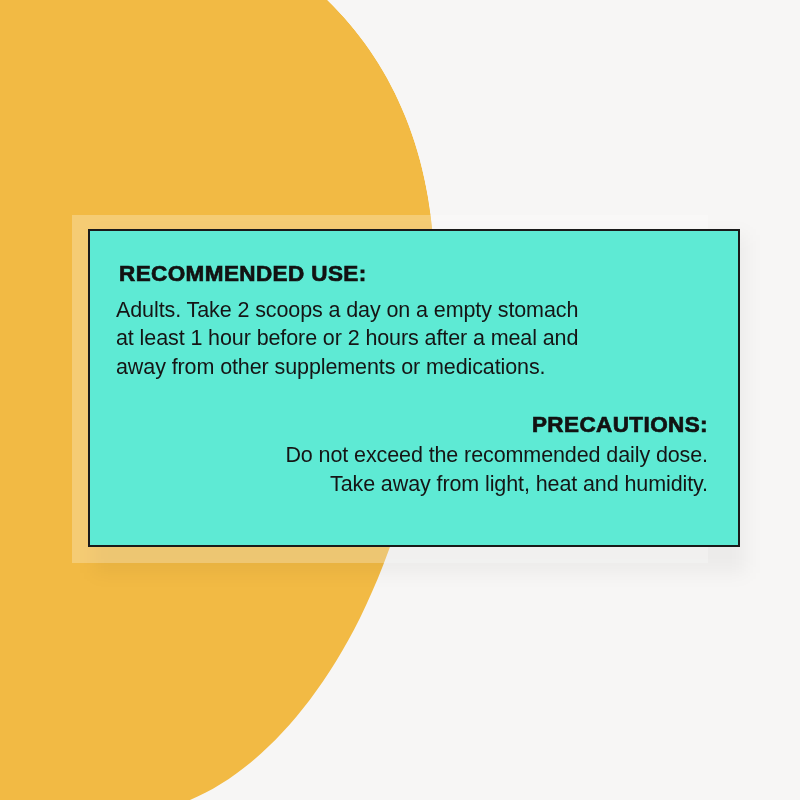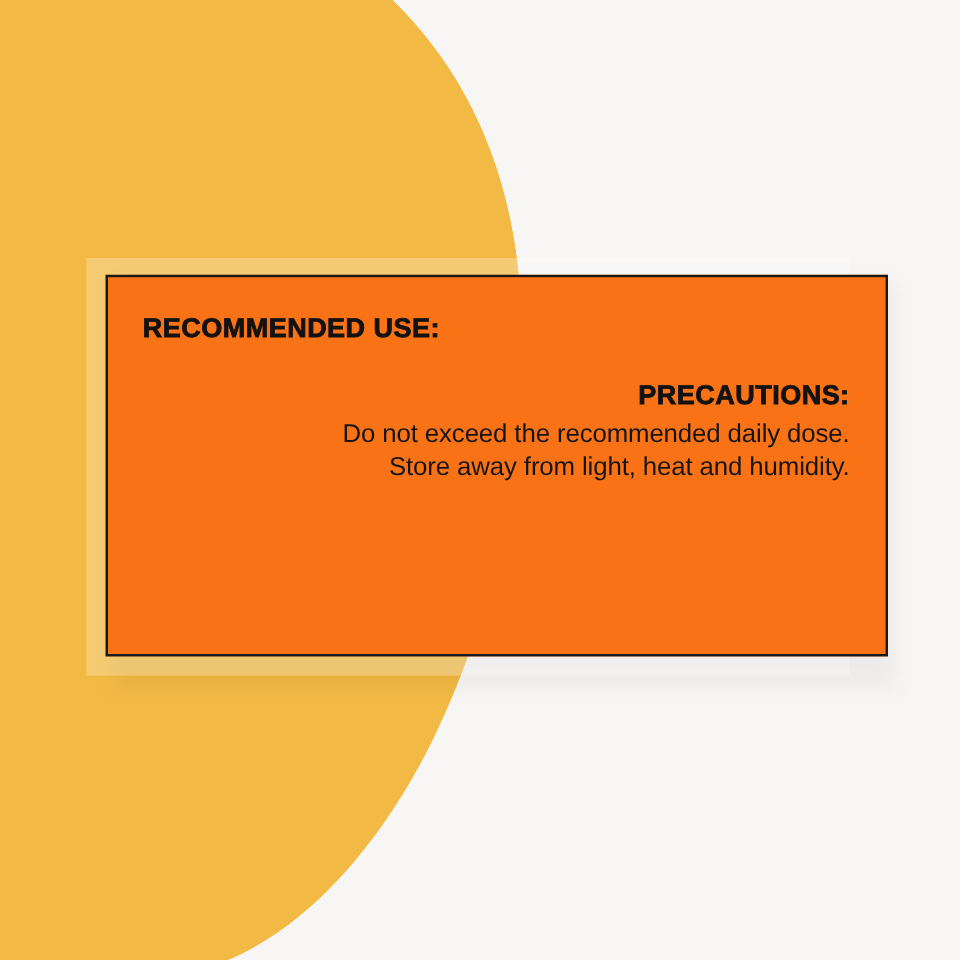--- a/index.html
+++ b/index.html
@@ -38,21 +38,21 @@
     left:22px; top:20px;
     width:652px; height:338px;
     background:rgba(0,0,0,0.045);
     filter:blur(9px);
   }
 
   #info-card {
     position:absolute;
     left:16px; top:14px;
     width:652px; height:318px;
-    background:#f97316;
+    background:#5eead4;
     border:2px solid #1A1A1A;
   }
 
   #card-body {
     padding:31px 30px 0 26px;
   }
 
   .section-heading {
     font-family:"Liberation Sans", sans-serif;
     font-weight:bold;
@@ -95,23 +95,26 @@
 
   <div id="card-shadow"></div>
 
   <div id="card-backplate"></div>
 
   <div id="info-card">
     <div id="card-body">
 
       <div>
         <div id="use-heading" class="section-heading">RECOMMENDED USE:</div>
+        <div id="use-body" class="body-text nowrap-lines">Adults. Take 2 scoops a day on a empty stomach
+at least 1 hour before or 2 hours after a meal and
+away from other supplements or medications.</div>
       </div>
 
       <div id="precautions-block">
         <div id="precautions-heading" class="section-heading">PRECAUTIONS:</div>
         <div id="precautions-body" class="body-text nowrap-lines">Do not exceed the recommended daily dose.
-Store away from light, heat and humidity.</div>
+Take away from light, heat and humidity.</div>
       </div>
 
     </div>
   </div>
 </div>
 
 </body></html>

